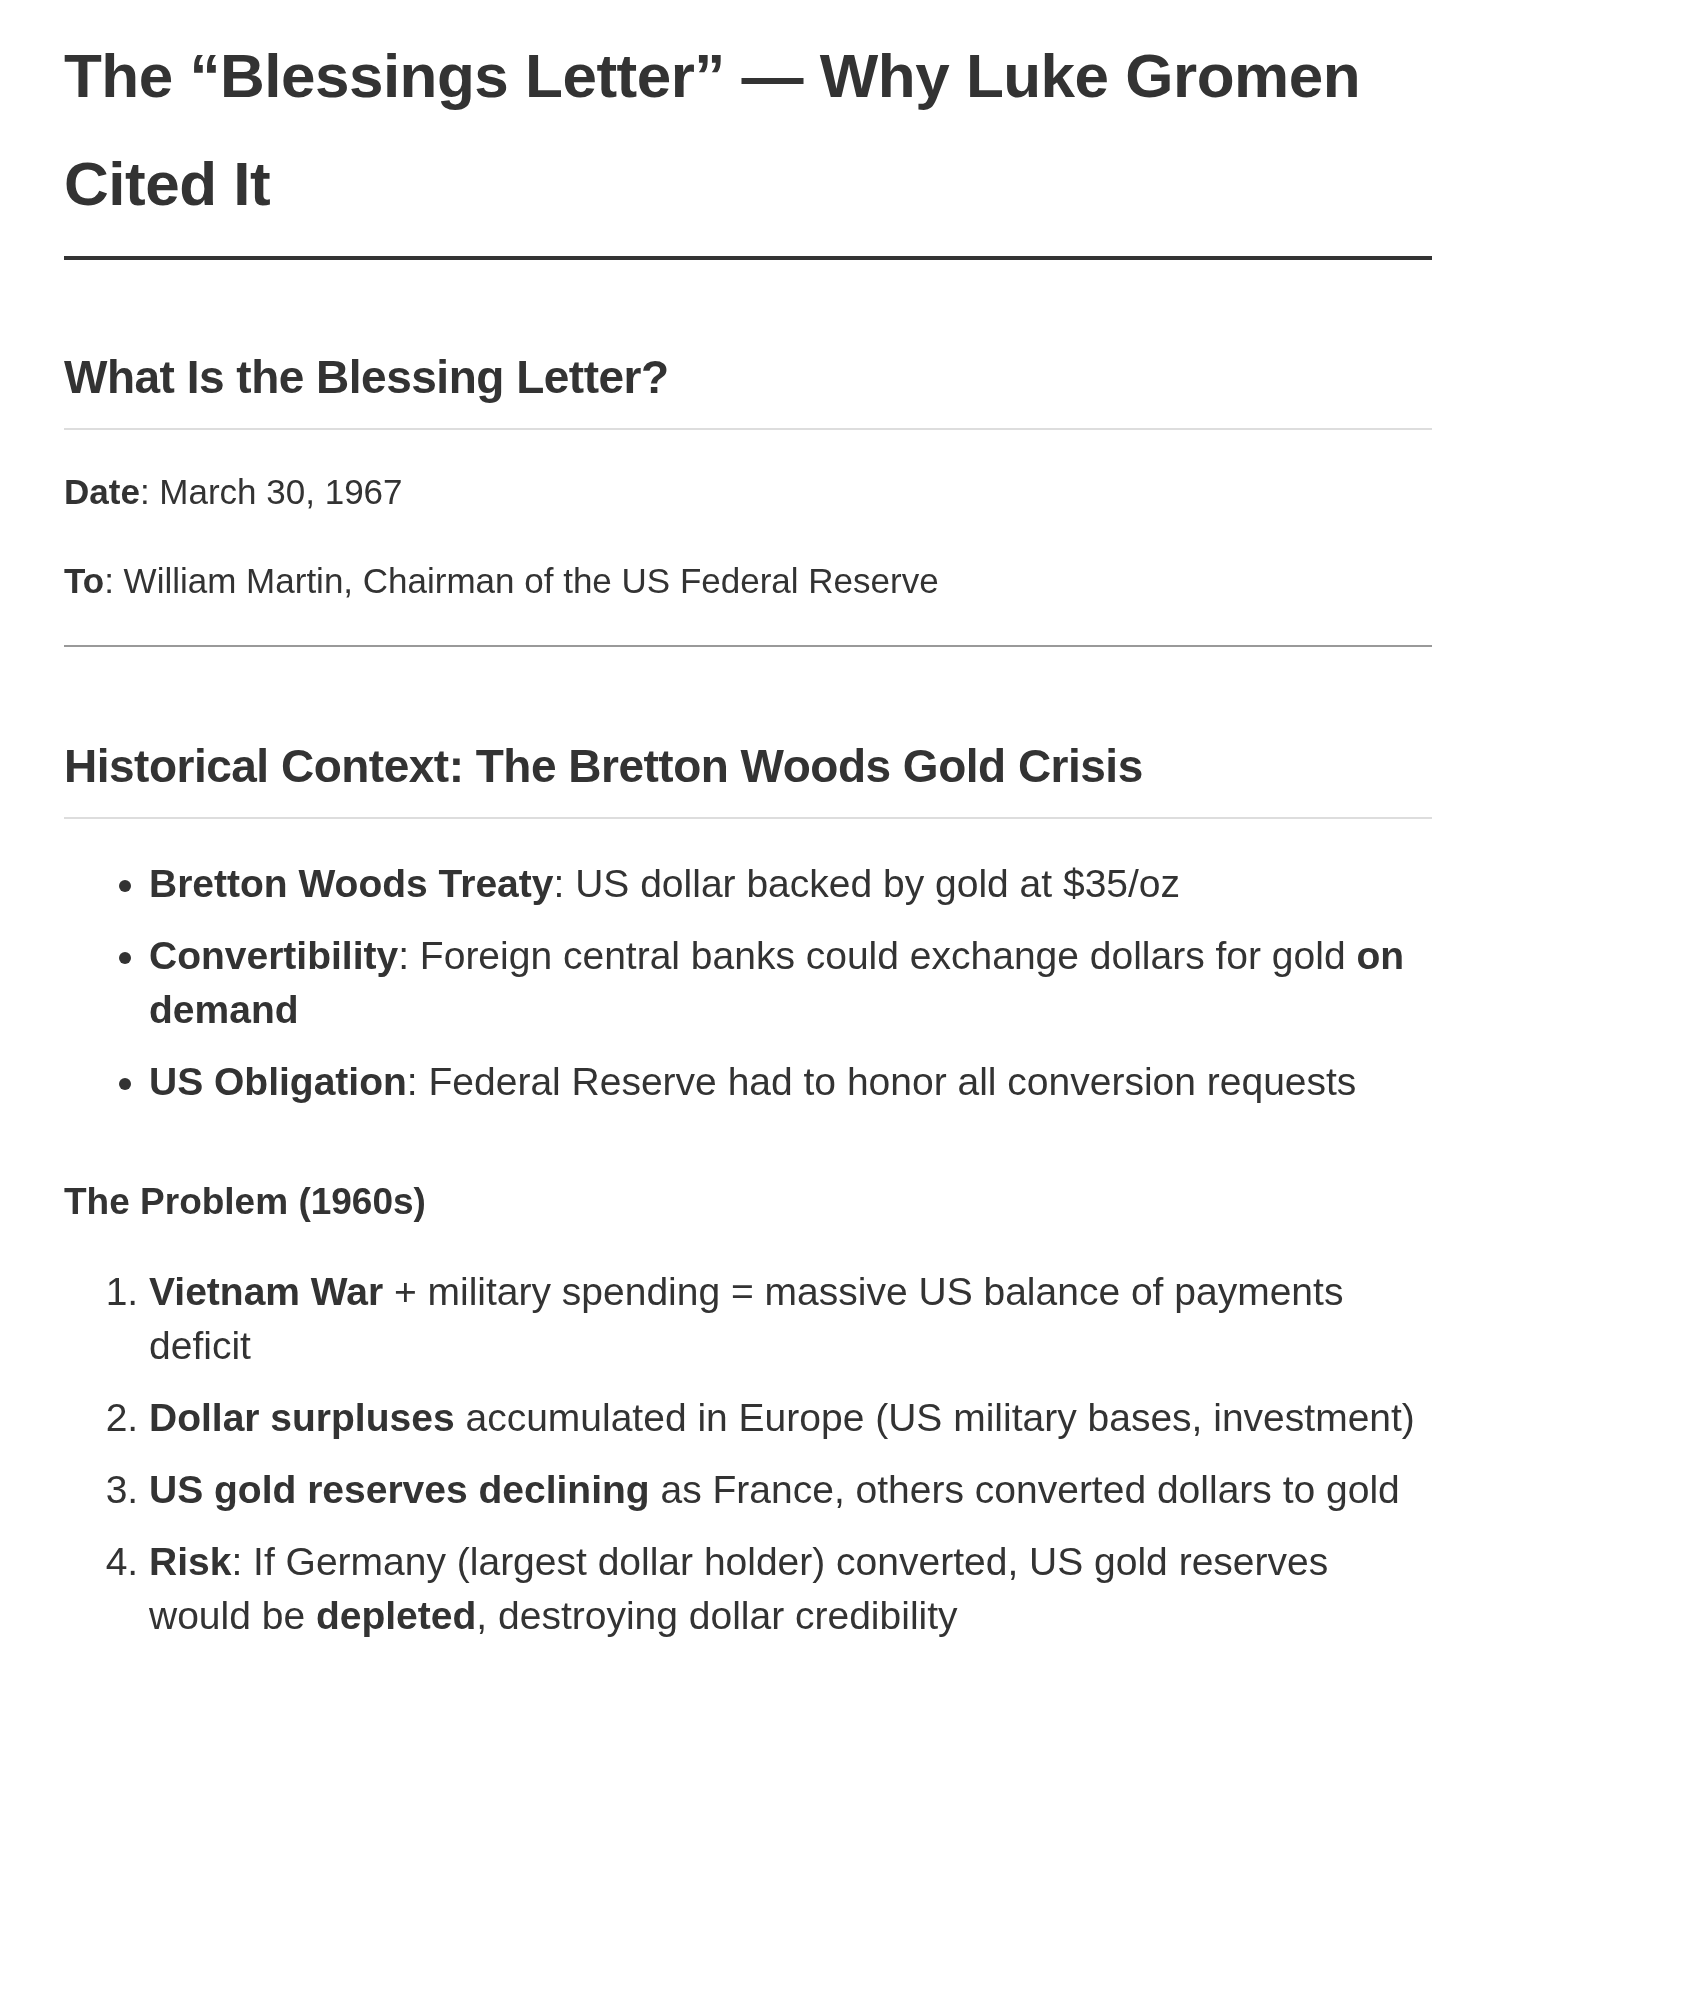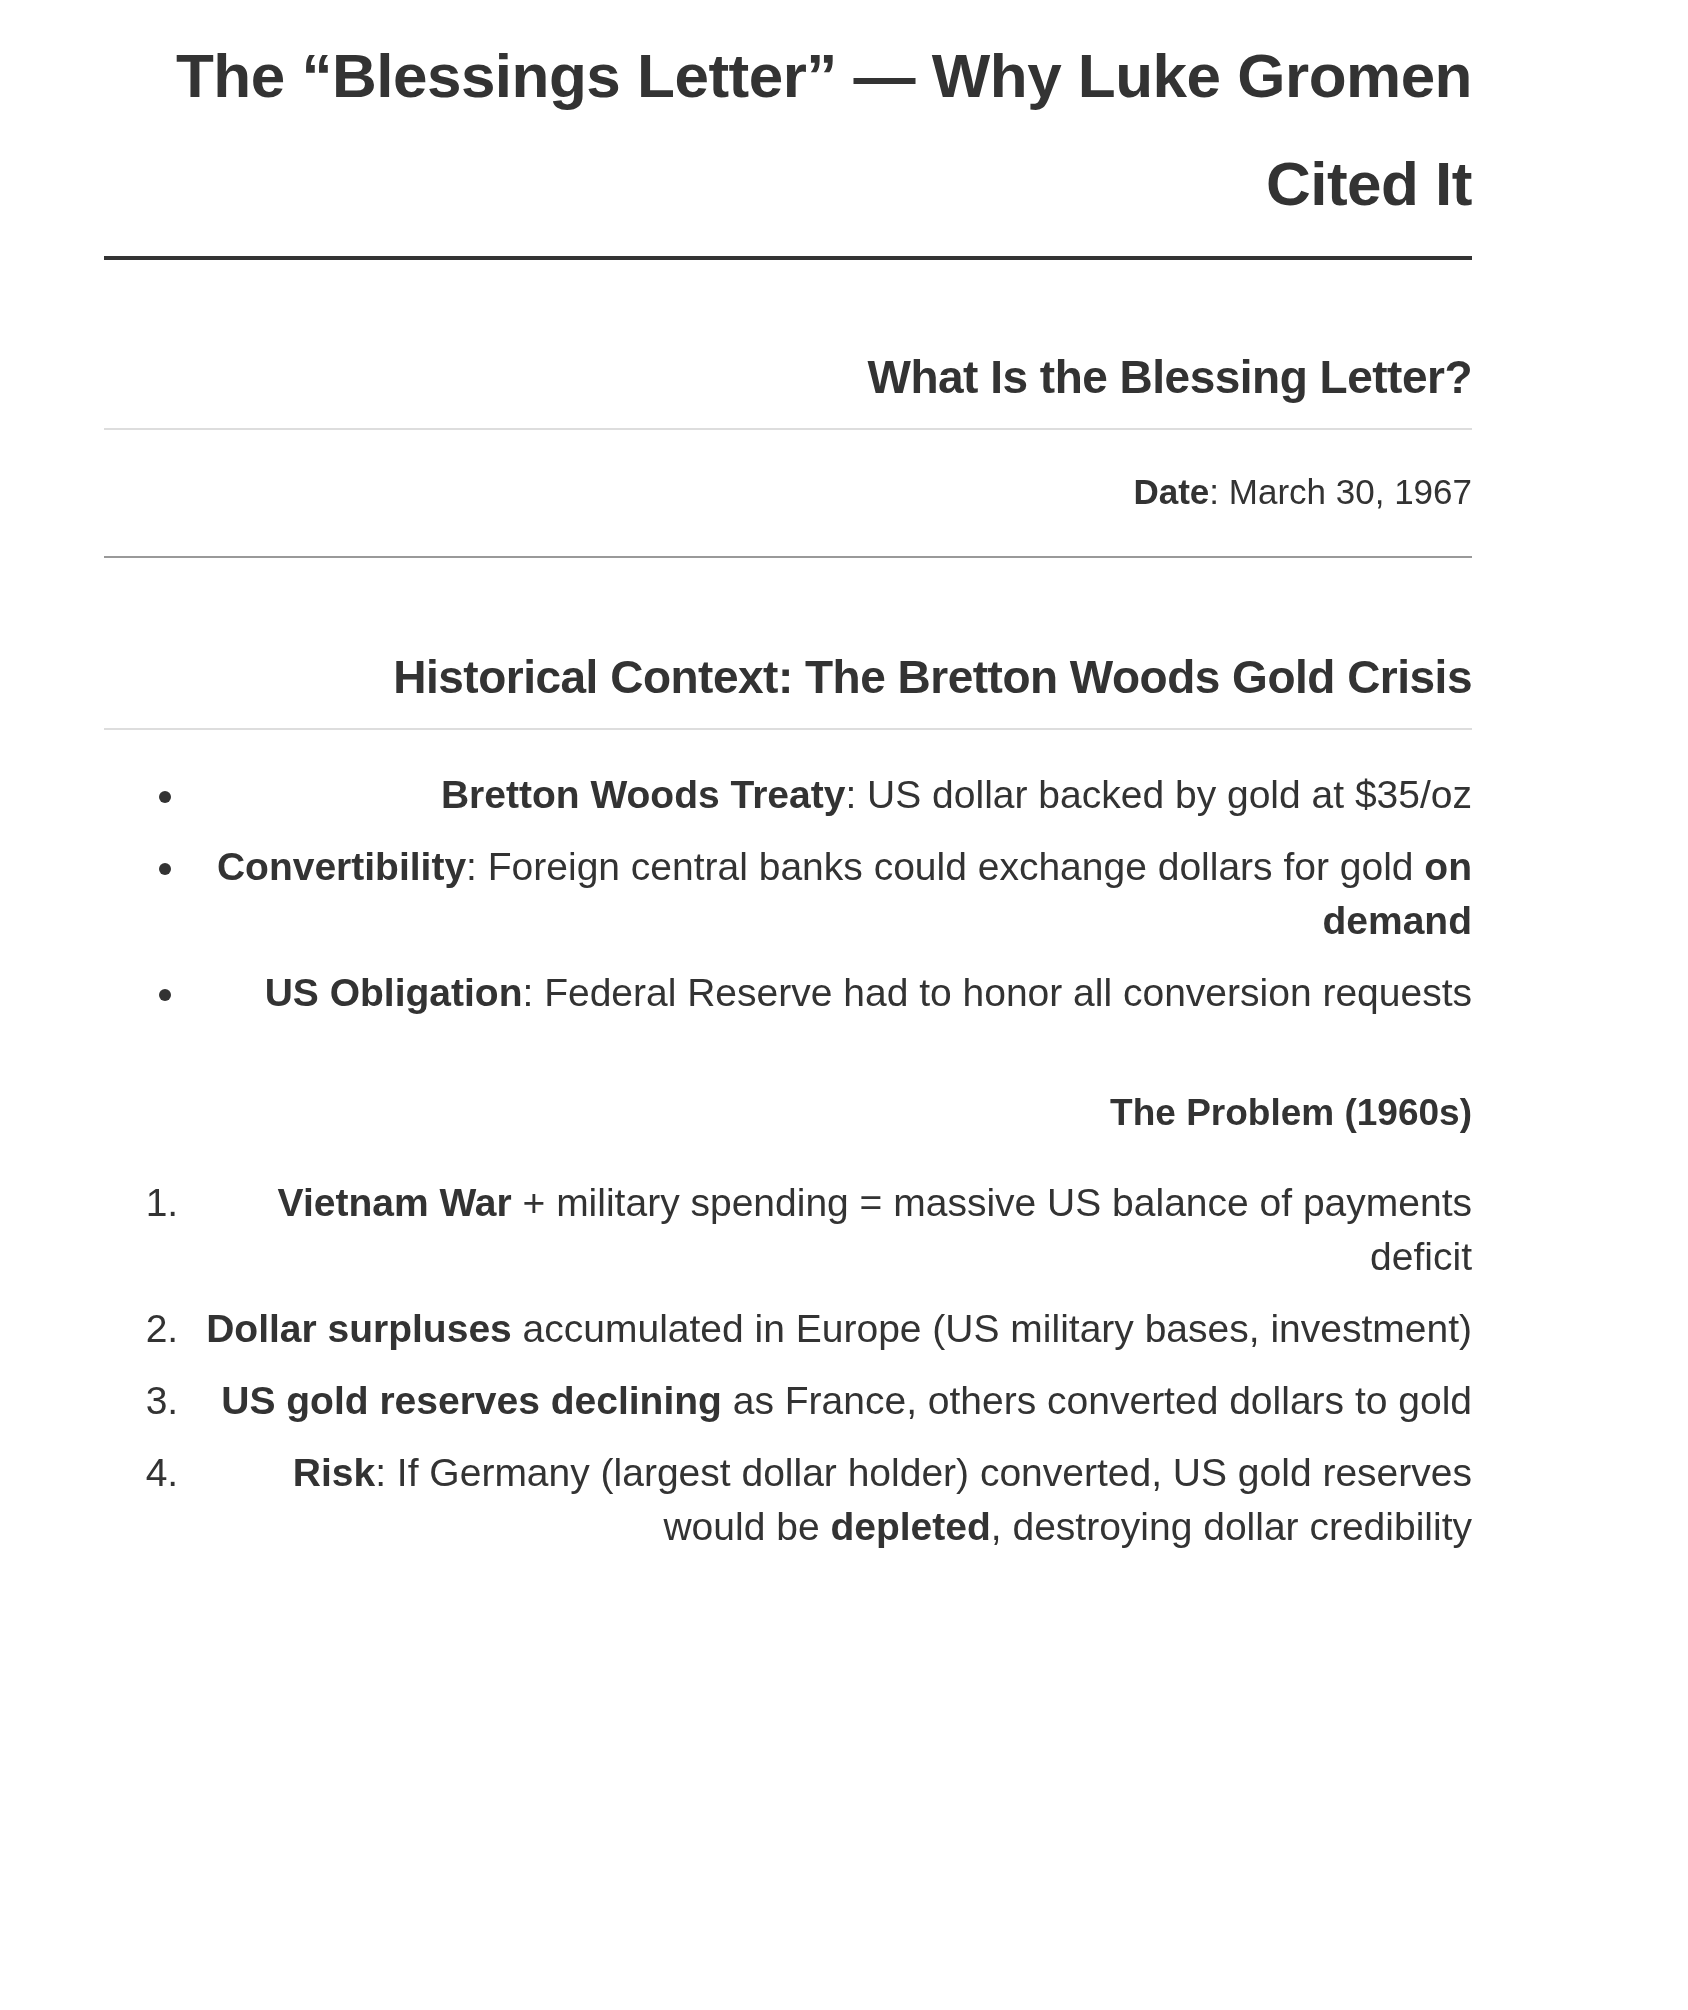--- a/index.html
+++ b/index.html
@@ -3,23 +3,22 @@
 <meta charset="utf-8">
 <style>
   html, body { margin: 0; padding: 0; background: #ffffff; }
   body {
     width: 1688px; height: 2010px; overflow: hidden;
     font-family: "Liberation Sans", "DejaVu Sans", sans-serif;
     color: #333333;
   }
   .page {
     position: relative;
-    margin-left: 104px;
+    margin-left: 64px;
     width: 1368px;
-    text-align: right;
   }
   .title {
     margin: 0;
     padding-top: 22px;
     font-size: 62px;
     font-weight: 700;
     line-height: 108px;
     letter-spacing: -0.5px;
     color: #333333;
   }
@@ -56,20 +55,21 @@
 
 <div class="page">
 
   <h1 class="title">The “Blessings Letter” — Why Luke Gromen Cited It</h1>
   <div class="title-rule"></div>
 
   <h2 style="margin-top:82px; line-height:70px;">What Is the Blessing Letter?</h2>
   <div class="h2-rule" style="margin-top:16px;"></div>
 
   <p style="margin-top:34px;"><b>Date</b><span>: March 30, 1967</span></p>
+  <p style="margin-top:34px;"><b>To</b><span>: William Martin, Chairman of the US Federal Reserve</span></p>
 
   <div class="hr" style="margin-top:37px;"></div>
 
   <h2 style="margin-top:84px; line-height:70px;">Historical Context: The Bretton Woods Gold Crisis</h2>
   <div class="h2-rule" style="margin-top:16px;"></div>
 
 
   <ul style="margin-top:38px;">
     <li style="margin-bottom:18px;"><b>Bretton Woods Treaty</b><span>: US dollar backed by gold at $35/oz</span></li>
     <li style="margin-bottom:18px;"><b>Convertibility</b><span>: Foreign central banks could exchange dollars for gold </span><b>on demand</b></li>

